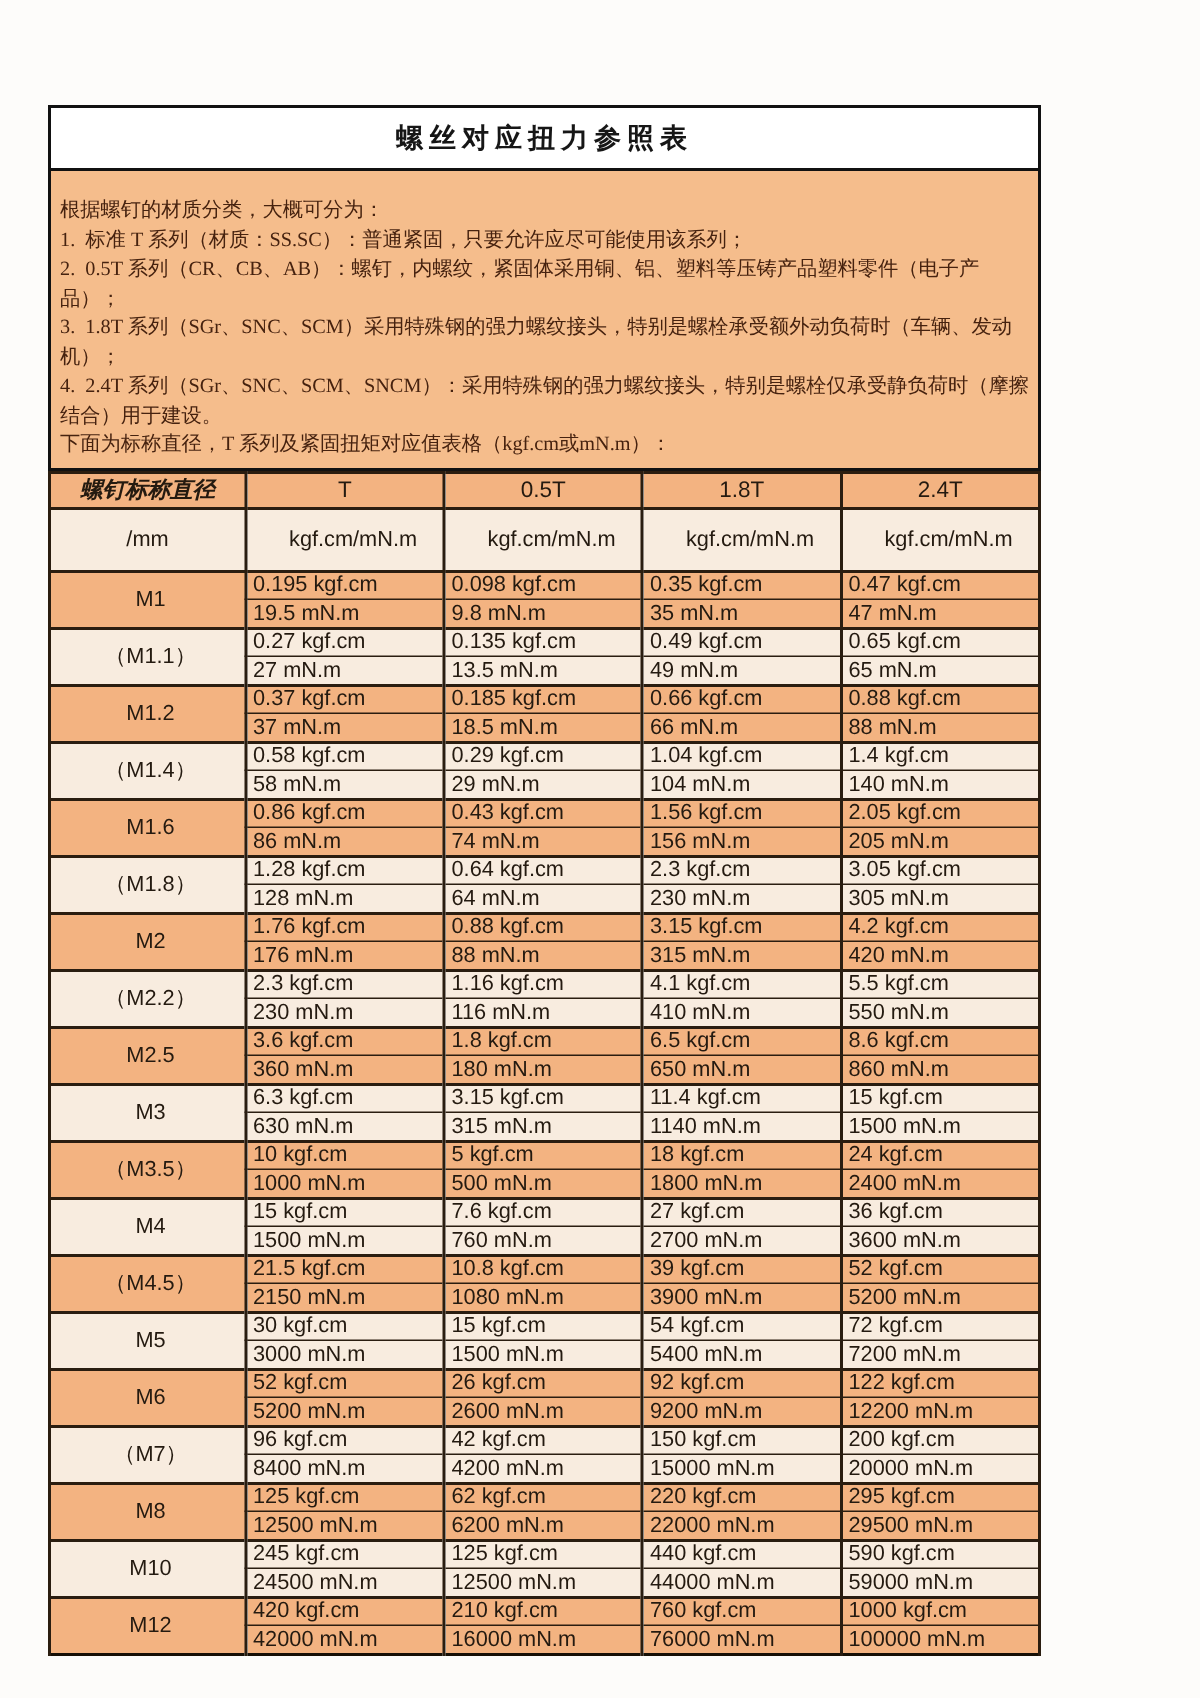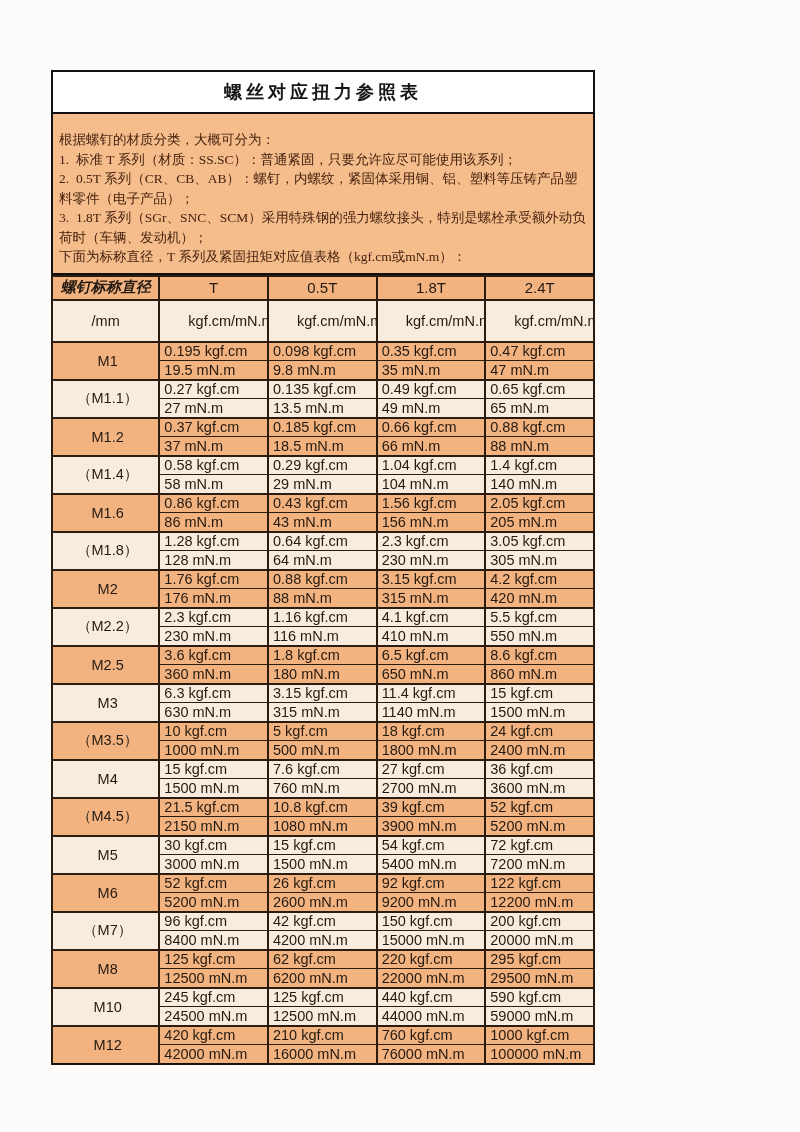--- a/index.html
+++ b/index.html
@@ -14,21 +14,21 @@
   html,body{width:800px;height:1132px;}
   body{
     background:#fdfcfa;
     font-family:"Liberation Sans", sans-serif;
     color:var(--text);
     position:relative;
     overflow:hidden;
   }
   .sheet{
     position:absolute;
-    left:51px; top:70px; width:544px;
+    left:32px; top:70px; width:662px;
   }
   .title-box{
     background:#ffffff;
     border:2px solid #111;
     height:44px;
     display:flex;align-items:center;justify-content:center;
   }
   .title-box h1{
     font-family:"DejaVu Serif","Liberation Serif",serif;
     font-size:18px;
@@ -99,20 +99,21 @@
 
   <div class="title-box">
     <h1>螺丝对应扭力参照表</h1>
   </div>
 
   <div class="intro-box">
       <p class="intro-line">根据螺钉的材质分类，大概可分为：</p>
       <p class="intro-line">1.  标准 T 系列（材质：SS.SC）：普通紧固，只要允许应尽可能使用该系列；</p>
       <p class="intro-line">2.  0.5T 系列（CR、CB、AB）：螺钉，内螺纹，紧固体采用铜、铝、塑料等压铸产品塑料零件（电子产品）；</p>
       <p class="intro-line">3.  1.8T 系列（SGr、SNC、SCM）采用特殊钢的强力螺纹接头，特别是螺栓承受额外动负荷时（车辆、发动机）；</p>
+      <p class="intro-line">4.  2.4T 系列（SGr、SNC、SCM、SNCM）：采用特殊钢的强力螺纹接头，特别是螺栓仅承受静负荷时（摩擦结合）用于建设。</p>
       <p class="intro-line">下面为标称直径，T 系列及紧固扭矩对应值表格（kgf.cm或mN.m）：</p>
     </div>
 
   <table class="torque">
     <colgroup>
       <col style="width:19.8%">
       <col style="width:20.05%">
       <col style="width:20.05%">
       <col style="width:20.05%">
       <col style="width:20.05%">
@@ -186,21 +187,21 @@
         </tr>
         <tr class="group-start orange">
           <td class="size-cell" rowspan="2">M1.6</td>
           <td>0.86 kgf.cm</td>
           <td>0.43 kgf.cm</td>
           <td>1.56 kgf.cm</td>
           <td>2.05 kgf.cm</td>
         </tr>
         <tr class="orange">
           <td>86 mN.m</td>
-          <td>43 mN.m</td>
+          <td>74 mN.m</td>
           <td>156 mN.m</td>
           <td>205 mN.m</td>
         </tr>
         <tr class="group-start cream">
           <td class="size-cell" rowspan="2">（M1.8）</td>
           <td>1.28 kgf.cm</td>
           <td>0.64 kgf.cm</td>
           <td>2.3 kgf.cm</td>
           <td>3.05 kgf.cm</td>
         </tr>

